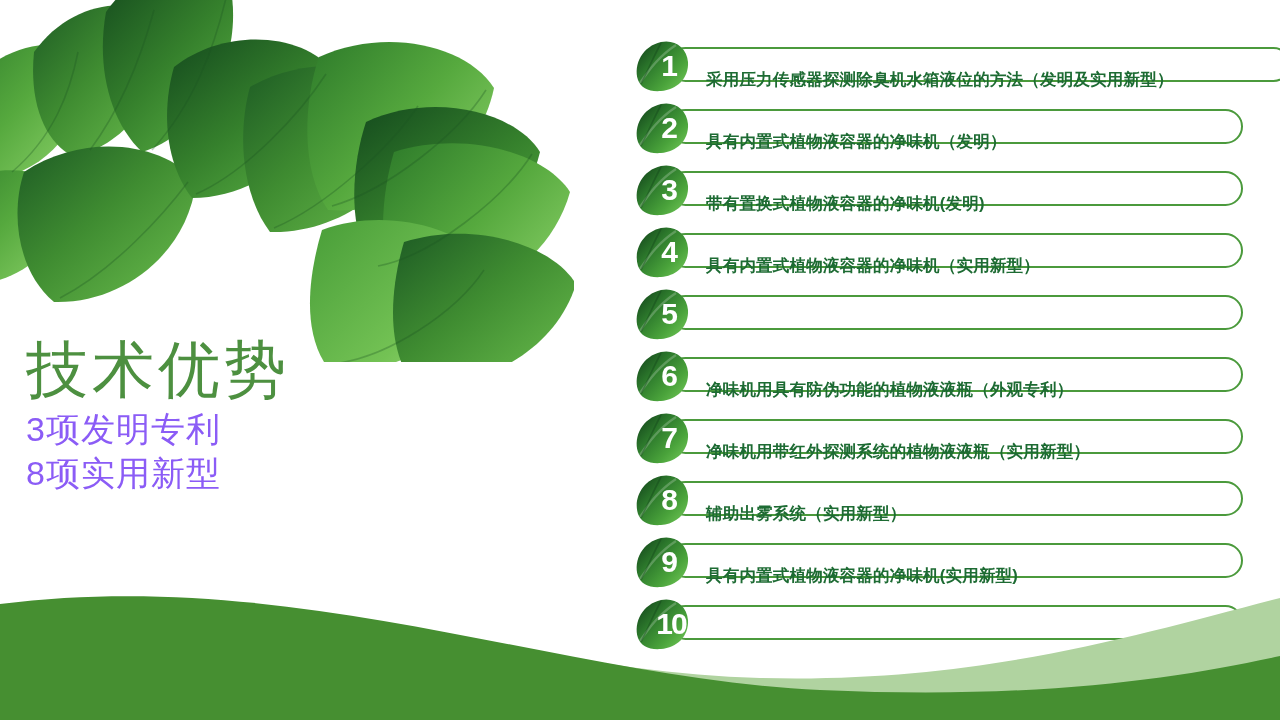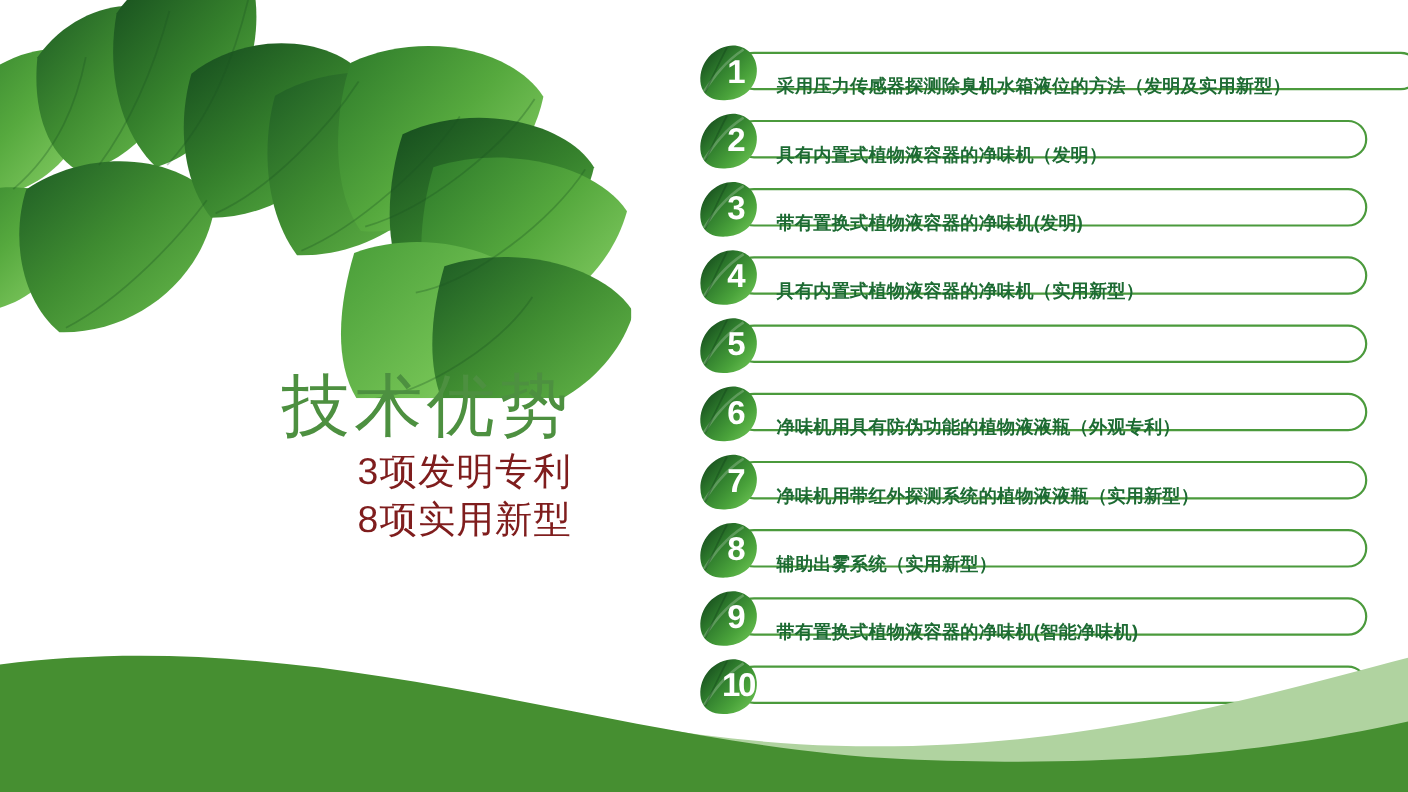--- a/index.html
+++ b/index.html
@@ -29,36 +29,37 @@
     pointer-events: none;
   }
   #artwork svg { display: block; width: 100%; height: 100%; }
 
   
   #title-block {
     position: absolute;
     left: 0px;
     top: 338px;
     width: 520px;
-    text-align: right;
+    text-align: left;
+    padding-left: 18px;
   }
   #page-title {
     font-size: 62px;
     line-height: 1.04;
     font-weight: 400;
     color: #4d9040;
     letter-spacing: 4px;
     margin: 0 0 6px 0;
     padding-left: 8px;
   }
   .subtitle-line {
     font-size: 34px;
     line-height: 1.28;
     font-weight: 400;
-    color: #7f1d1d;
+    color: #8b5cf6;
     letter-spacing: 1px;
     padding-left: 8px;
   }
 
   
   #patent-list {
     position: absolute;
     left: 631px;
     top: 38px;
     width: 660px;
@@ -329,21 +330,21 @@
           <path d="M7,42 C2,26 12,8 30,4 C44,1 56,10 57,24 C58,40 46,52 30,53 C18,54 10,50 7,42 Z" fill="url(#leafg)"></path>
           <path d="M9,45 C18,32 28,18 45,7" stroke="#ffffff" stroke-opacity="0.22" stroke-width="2.4" fill="none"></path>
           <path d="M30,5 C22,20 16,34 10,46" stroke="#0f3b16" stroke-opacity="0.35" stroke-width="1.6" fill="none"></path>
         </svg>
         <div class="leaf-num">8</div>
       </div>
     </div>
 
     <div class="patent-row narrow">
       <div class="capsule"></div>
-      <div class="row-label">带有置换式植物液容器的净味机(智能净味机)</div>
+      <div class="row-label">具有内置式植物液容器的净味机(实用新型)</div>
       <div class="leaf-marker">
         <svg viewBox="0 0 62 56" xmlns="http://www.w3.org/2000/svg">
           <path d="M7,42 C2,26 12,8 30,4 C44,1 56,10 57,24 C58,40 46,52 30,53 C18,54 10,50 7,42 Z" fill="url(#leafg)"></path>
           <path d="M9,45 C18,32 28,18 45,7" stroke="#ffffff" stroke-opacity="0.22" stroke-width="2.4" fill="none"></path>
           <path d="M30,5 C22,20 16,34 10,46" stroke="#0f3b16" stroke-opacity="0.35" stroke-width="1.6" fill="none"></path>
         </svg>
         <div class="leaf-num">9</div>
       </div>
     </div>
 

